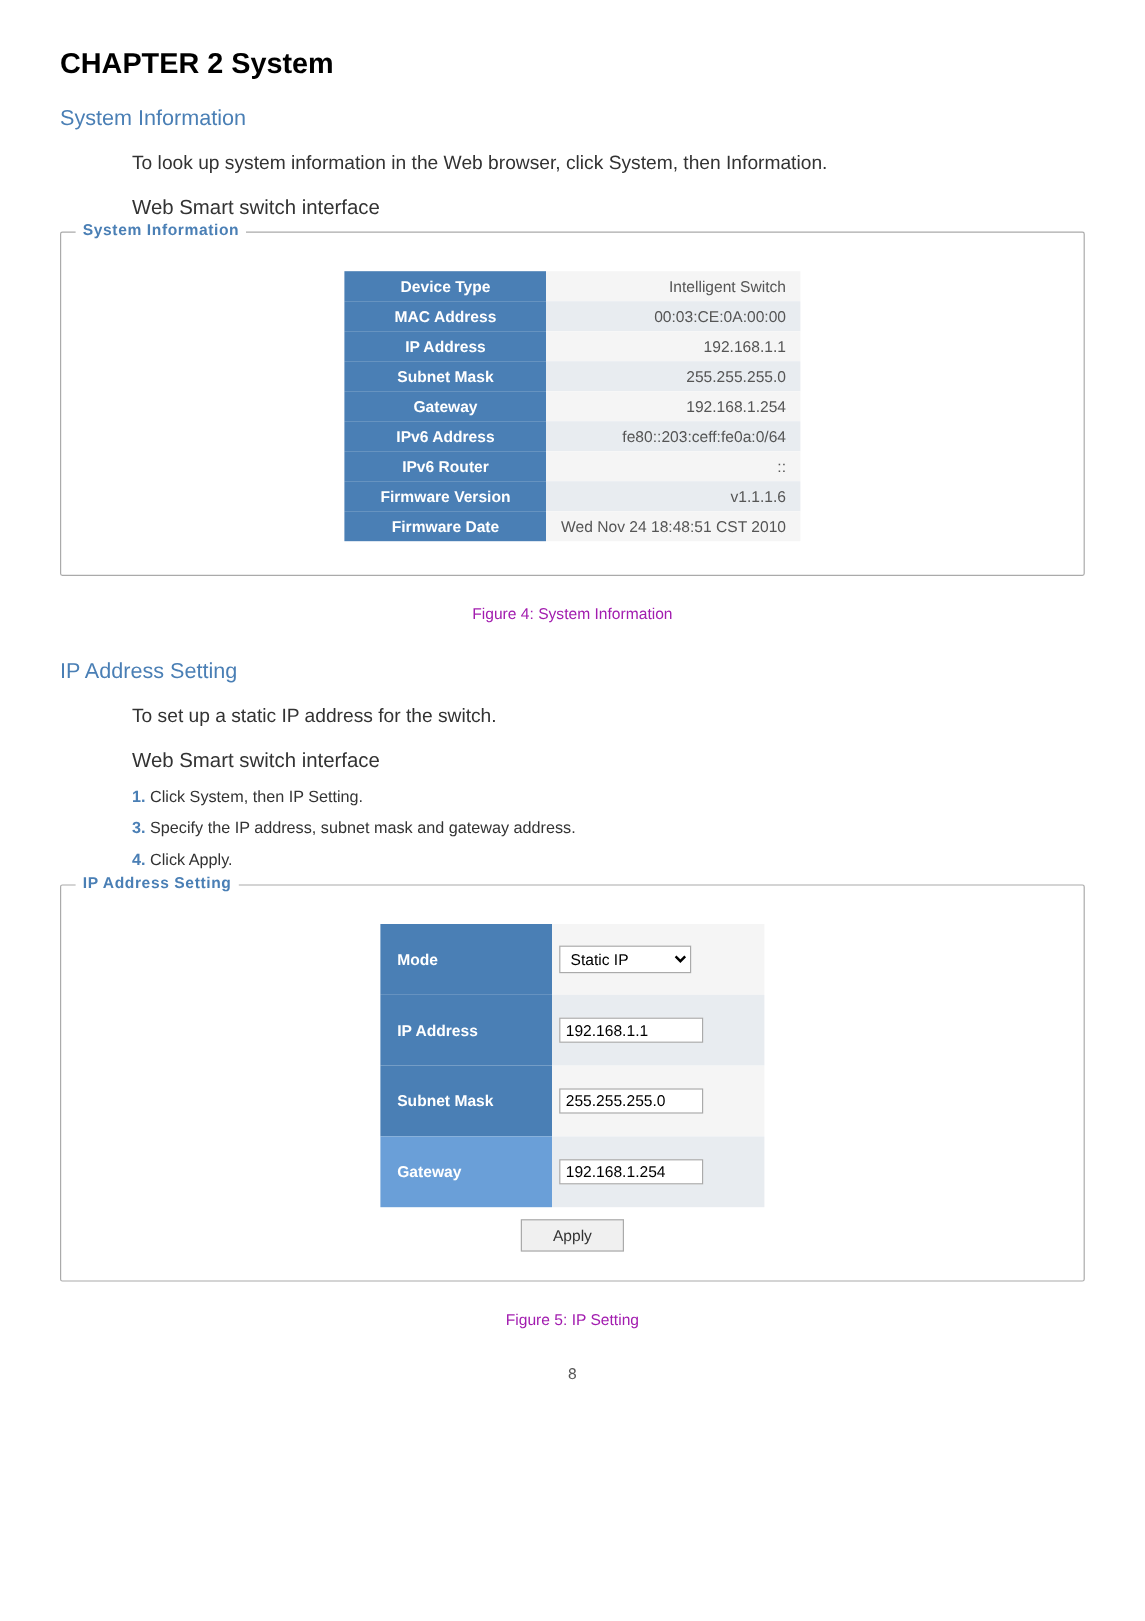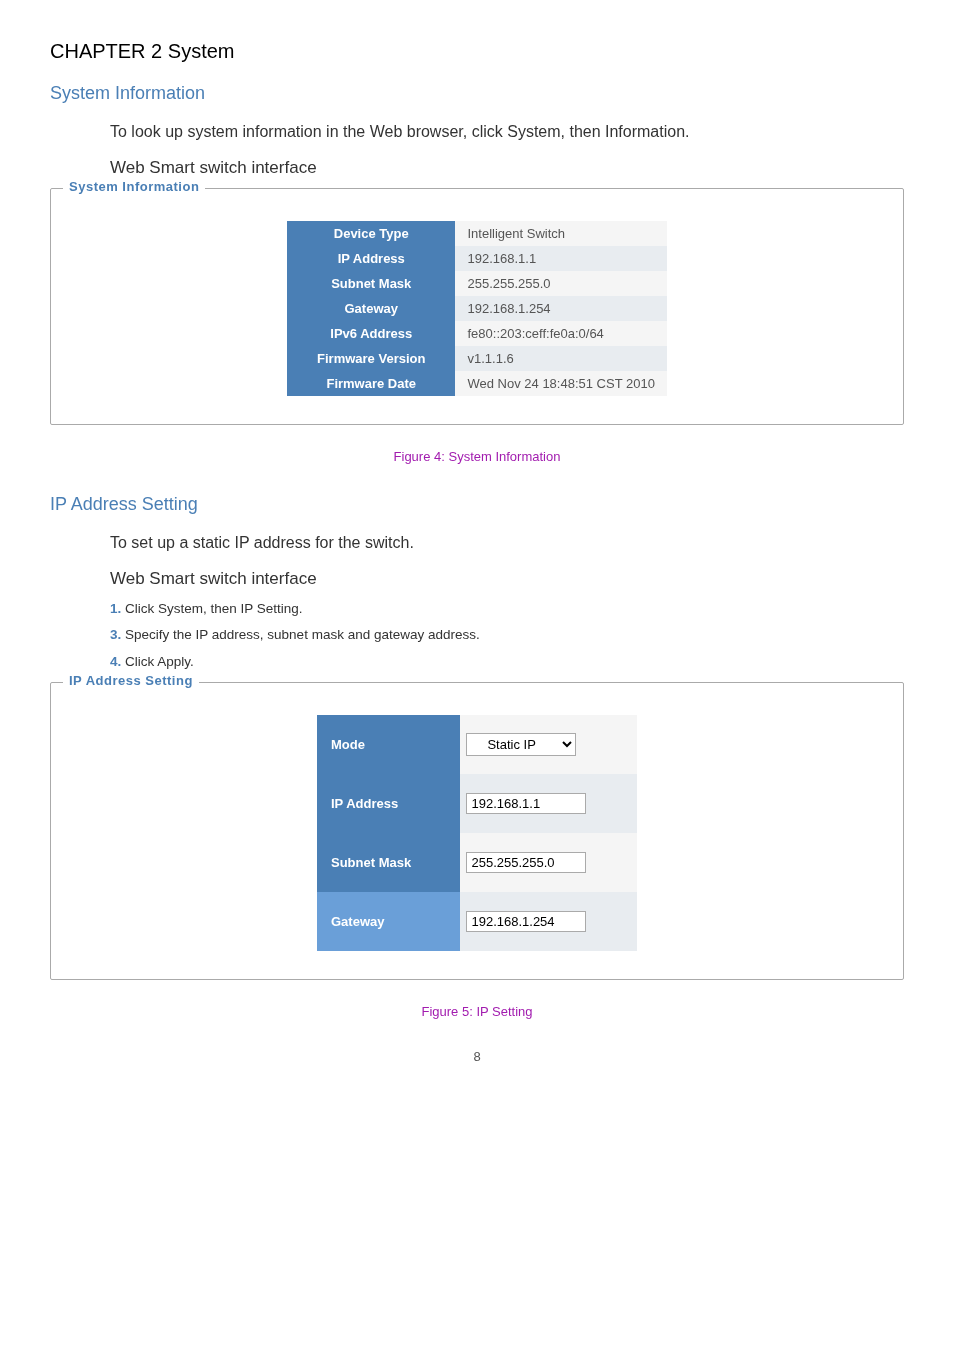--- a/index.html
+++ b/index.html
@@ -7,22 +7,22 @@
       font-family: Arial, Helvetica, sans-serif;
       font-size: 14px;
       color: #333;
       background: #fff;
       padding: 40px 50px;
       max-width: 954px;
       margin: 0 auto;
     }
 
     h1.chapter-title {
-      font-size: 20px;
-      font-weight: normal;
+      font-size: 24px;
+      font-weight: bold;
       color: #000;
       margin-bottom: 20px;
     }
 
     h2.section-title {
       font-size: 18px;
       font-weight: normal;
       color: #4a7fb5;
       margin-bottom: 16px;
       border-bottom: none;
@@ -65,21 +65,21 @@
 
     .info-table {
       border-collapse: collapse;
       margin: 16px auto 8px auto;
       min-width: 380px;
     }
 
     .info-table tr td {
       padding: 5px 12px;
       font-size: 13px;
-      text-align: left;
+      text-align: right;
     }
 
     .info-table tr td:first-child {
       background-color: #4a7fb5;
       color: #fff;
       font-weight: bold;
       text-align: center;
       min-width: 160px;
       padding: 5px 30px;
     }
@@ -149,21 +149,21 @@
     .setting-table tr:nth-child(odd) td:last-child {
       background-color: #f5f5f5;
     }
 
     .setting-table tr:nth-child(even) td:last-child {
       background-color: #e8ecf0;
     }
 
     .mode-select {
       font-size: 13px;
-      padding: 2px 16px;
+      padding: 2px 4px;
       border: 1px solid #aaa;
       background: #fff;
       width: 110px;
     }
 
     .input-field {
       font-size: 13px;
       padding: 2px 4px;
       border: 1px solid #aaa;
       background: #fff;
@@ -205,34 +205,42 @@
 
 <div class="panel section-gap">
   <span class="panel-title">System Information</span>
   <table class="info-table">
     <tbody id="sys-info-tbody">
         <tr>
           <td>Device Type</td>
           <td>Intelligent Switch</td>
         </tr>
         <tr>
+          <td>MAC Address</td>
+          <td>00:03:CE:0A:00:00</td>
+        </tr>
+        <tr>
           <td>IP Address</td>
           <td>192.168.1.1</td>
         </tr>
         <tr>
           <td>Subnet Mask</td>
           <td>255.255.255.0</td>
         </tr>
         <tr>
           <td>Gateway</td>
           <td>192.168.1.254</td>
         </tr>
         <tr>
           <td>IPv6 Address</td>
           <td>fe80::203:ceff:fe0a:0/64</td>
+        </tr>
+        <tr>
+          <td>IPv6 Router</td>
+          <td>::</td>
         </tr>
         <tr>
           <td>Firmware Version</td>
           <td>v1.1.1.6</td>
         </tr>
         <tr>
           <td>Firmware Date</td>
           <td>Wed Nov 24 18:48:51 CST 2010</td>
         </tr>
       </tbody>
@@ -268,17 +276,20 @@
         <tr>
           <td>Subnet Mask</td>
           <td><input type="text" class="input-field" value="255.255.255.0" style=""></td>
         </tr>
         <tr>
           <td style="background-color: rgb(106, 159, 216);">Gateway</td>
           <td><input type="text" class="input-field" value="192.168.1.254" style=""></td>
         </tr>
       </tbody>
   </table>
+  <div style="text-align:center; margin-top:4px;">
+    <button class="apply-btn">Apply</button>
+  </div>
 </div>
 
 <p class="fig-caption">Figure 5: IP Setting</p>
 
 <p class="page-number">8</p>
 
 </body></html>

